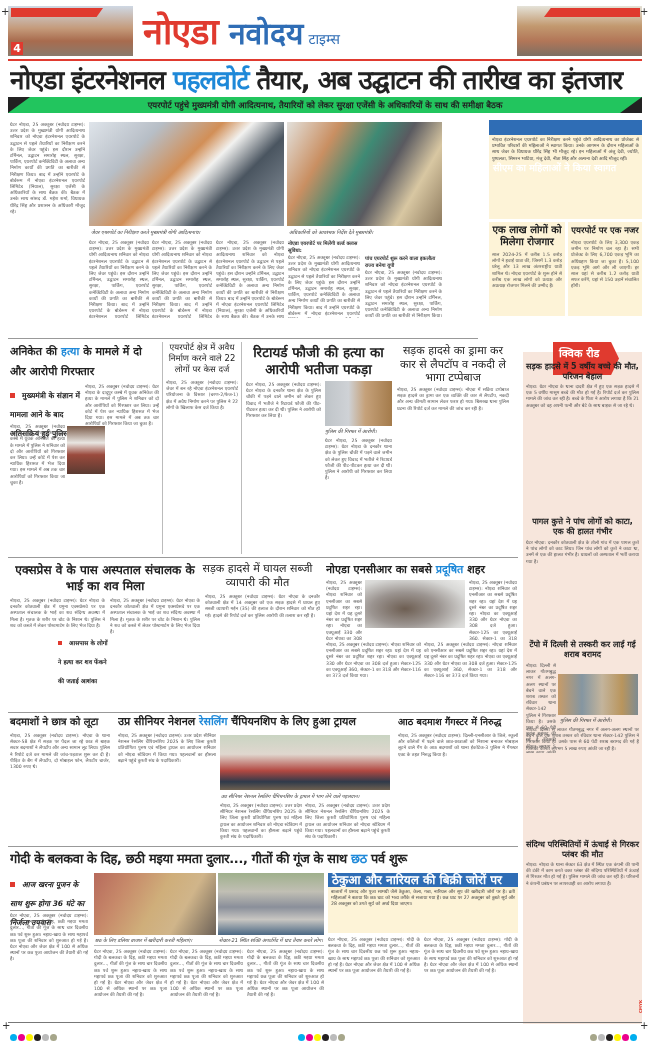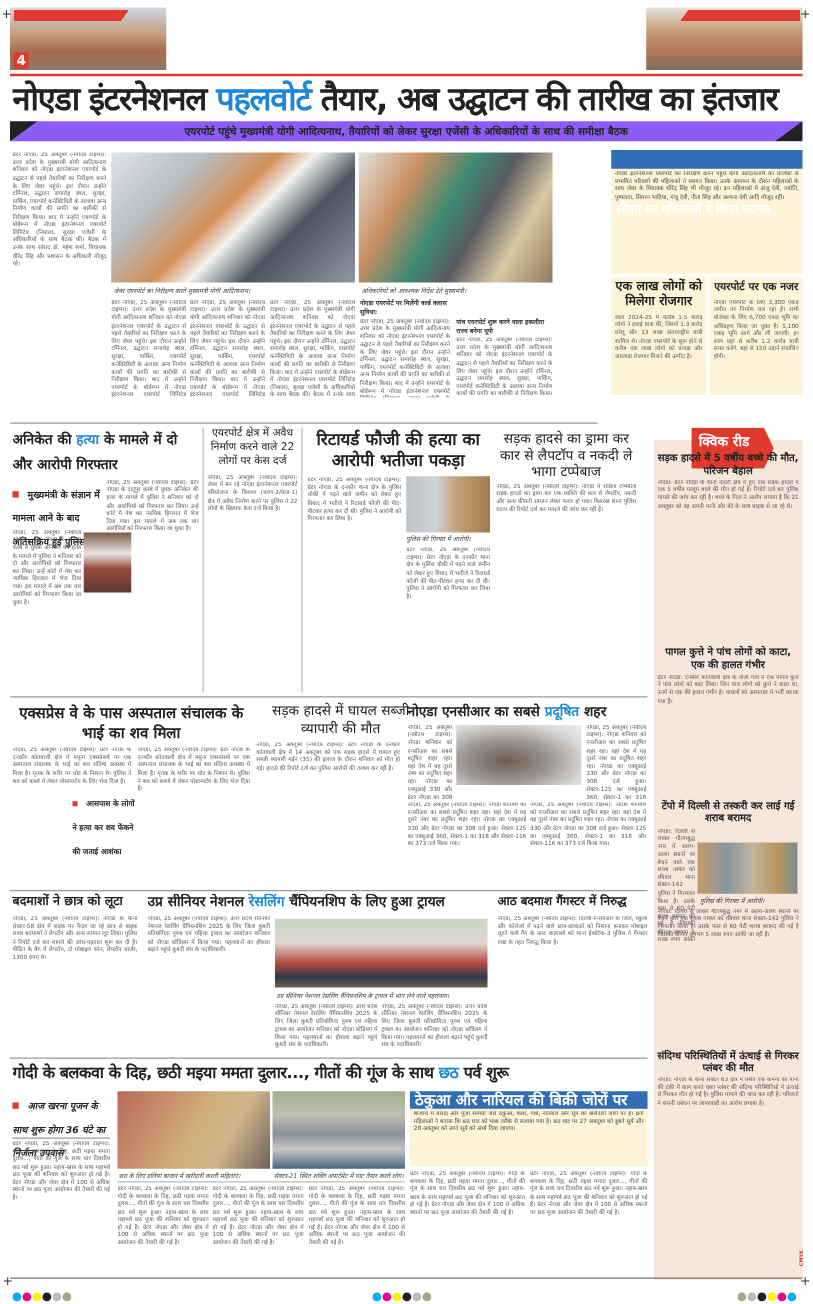--- a/index.html
+++ b/index.html
@@ -22,29 +22,34 @@
   <div class="abs" style="left:509px;top:0;width:125px;height:50px;background:linear-gradient(180deg,#e4e2d8 0%,#c2996f 40%,#b27658 70%,#7d6f63 100%);"></div>
   <div class="abs" style="left:3px;top:2px;width:92px;height:9px;background:#e03a2f;clip-path:polygon(0 0,100% 0,93% 100%,0 100%);">
     <span style="font-size:5px;color:#fff;font-style:italic;font-weight:bold;padding-left:4px;line-height:9px;white-space:nowrap;">NAVODAYA TIMES, New Delhi</span>
   </div>
   <div class="abs" style="left:536px;top:2px;width:96px;height:9px;background:#e03a2f;clip-path:polygon(7% 0,100% 0,100% 100%,0 100%);text-align:right;">
     <span style="font-size:4.5px;color:#fff;font-weight:bold;padding-right:4px;line-height:9px;white-space:nowrap;">नई दिल्ली, रविवार • 26 अक्तूबर, 2025</span>
   </div>
   <div class="abs" style="left:3px;top:36px;width:12px;height:13px;background:#e03a2f;color:#fff;font-weight:bold;font-size:11px;text-align:center;line-height:13px;">
     <span>4</span>
   </div>
+  <div class="abs" style="left:135px;top:2px;width:370px;height:48px;white-space:nowrap;">
+    <span style="font-size:36px;font-weight:bold;color:#e03a2f;line-height:48px;letter-spacing:-1px;">नोएडा</span>
+    <span style="font-size:30px;font-weight:bold;color:#2f6db5;line-height:48px;margin-left:6px;">नवोदय</span>
+    <span style="font-size:14px;color:#2f6db5;line-height:48px;">टाइम्स</span>
+  </div>
 </div>
 <div class="rule" style="left:8px;top:59px;width:634px;height:2px;background:#e03a2f;"></div>
 
 <div class="hl" style="left:10px;top:63px;width:632px;font-size:26px;line-height:34px;letter-spacing:-1px;">
   <span>नोएडा इंटरनेशनल</span>
   <span style="color:#1e88d8;">पहलवोर्ट</span>
   <span>तैयार, अब उद्घाटन की तारीख का इंतजार</span>
 </div>
-<div class="abs" style="left:8px;top:97px;width:634px;height:16px;background:#8b5cf6;overflow:hidden;">
+<div class="abs" style="left:8px;top:97px;width:634px;height:16px;background:#22c55e;overflow:hidden;">
   <div class="abs" style="left:0;top:0;width:0;height:0;border-top:16px solid #222;border-right:22px solid transparent;"></div>
   <div class="abs" style="right:0;top:0;width:0;height:0;border-bottom:16px solid #222;border-left:22px solid transparent;"></div>
   <div style="position:absolute;left:28px;right:28px;top:0;font-size:8.4px;font-weight:bold;line-height:16px;color:#222;white-space:nowrap;overflow:hidden;text-align:center;">एयरपोर्ट पहुंचे मुख्यमंत्री योगी आदित्यनाथ, तैयारियों को लेकर सुरक्षा एजेंसी के अधिकारियों के साथ की समीक्षा बैठक</div>
 </div>
 
 <div class="txt abs" style="left:10px;top:122px;width:75px;height:196px;">ग्रेटर नोएडा, 25 अक्तूबर (नवोदय टाइम्स): उत्तर प्रदेश के मुख्यमंत्री योगी आदित्यनाथ शनिवार को नोएडा इंटरनेशनल एयरपोर्ट के उद्घाटन से पहले तैयारियों का निरीक्षण करने के लिए जेवर पहुंचे। इस दौरान उन्होंने टर्मिनल, उद्घाटन समारोह स्थल, सुरक्षा, पार्किंग, एयरपोर्ट कनेक्टिविटी के अलावा अन्य निर्माण कार्यों की प्रगति का बारीकी से निरीक्षण किया। बाद में उन्होंने एयरपोर्ट के बोर्डरूम में नोएडा इंटरनेशनल एयरपोर्ट लिमिटेड (नियाल), सुरक्षा एजेंसी के अधिकारियों के साथ बैठक की। बैठक में उनके साथ सांसद डॉ. महेश शर्मा, विधायक धीरेंद्र सिंह और प्रशासन के अधिकारी मौजूद रहे।</div>
 <div class="photo" style="left:89px;top:122px;width:195px;height:104px;background:linear-gradient(135deg,#dfe4ea 0%,#b7bec6 25%,#d28f57 45%,#f2f2f0 55%,#4a5560 70%,#8f98a2 100%);"></div>
 <div class="cap" style="left:91px;top:229px;width:193px;">जेवर एयरपोर्ट का निरीक्षण करते मुख्यमंत्री योगी आदित्यनाथ।</div>
 <div class="photo" style="left:287px;top:122px;width:155px;height:104px;background:linear-gradient(120deg,#e3e1dc 0%,#c98f62 25%,#3e8a74 45%,#5a5a60 60%,#d8c7a2 78%,#8d7a5e 100%);"></div>
 <div class="cap" style="left:289px;top:229px;width:150px;">अधिकारियों को आवश्यक निर्देश देते मुख्यमंत्री।</div>
@@ -118,21 +123,21 @@
 <div class="rule" style="left:8px;top:557px;width:510px;"></div>
 
 <div class="abs" style="left:10px;top:562px;width:190px;font-size:12px;font-weight:bold;line-height:16px;text-align:center;color:#222;">एक्सप्रेस वे के पास अस्पताल संचालक के भाई का शव मिला</div>
 <div class="txt abs" style="left:10px;top:598px;width:95px;height:112px;">नोएडा, 25 अक्तूबर (नवोदय टाइम्स): ग्रेटर नोएडा के दनकौर कोतवाली क्षेत्र में यमुना एक्सप्रेसवे पर एक अस्पताल संचालक के भाई का शव संदिग्ध अवस्था में मिला है। मृतक के शरीर पर चोट के निशान थे। पुलिस ने शव को कब्जे में लेकर पोस्टमार्टम के लिए भेज दिया है।</div>
 <div class="abs" style="left:58px;top:630px;width:52px;">
   <span style="display:inline-block;width:4px;height:4px;background:#e03a2f;margin-right:2px;"></span>
   <span style="font-size:6px;font-weight:bold;line-height:8px;color:#222;">आसपास के लोगों ने हत्या कर शव फेंकने की जताई आशंका</span>
 </div>
 <div class="txt abs" style="left:110px;top:598px;width:90px;height:112px;">नोएडा, 25 अक्तूबर (नवोदय टाइम्स): ग्रेटर नोएडा के दनकौर कोतवाली क्षेत्र में यमुना एक्सप्रेसवे पर एक अस्पताल संचालक के भाई का शव संदिग्ध अवस्था में मिला है। मृतक के शरीर पर चोट के निशान थे। पुलिस ने शव को कब्जे में लेकर पोस्टमार्टम के लिए भेज दिया है।</div>
 
-<div class="abs" style="left:215px;top:562px;width:115px;font-size:11px;line-height:14px;text-align:center;color:#222;">सड़क हादसे में घायल सब्जी व्यापारी की मौत</div>
+<div class="abs" style="left:200px;top:562px;width:115px;font-size:11px;line-height:14px;text-align:center;color:#222;">सड़क हादसे में घायल सब्जी व्यापारी की मौत</div>
 <div class="txt abs" style="left:205px;top:594px;width:115px;height:116px;">नोएडा, 25 अक्तूबर (नवोदय टाइम्स): ग्रेटर नोएडा के दनकौर कोतवाली क्षेत्र में 14 अक्तूबर को एक सड़क हादसे में घायल हुए सब्जी व्यापारी मईन (35) की इलाज के दौरान शनिवार को मौत हो गई। हादसे की रिपोर्ट दर्ज कर पुलिस आरोपी की तलाश कर रही है।</div>
 
 <div class="hl" style="left:326px;top:562px;width:190px;font-size:11px;line-height:16px;">
   <span>नोएडा एनसीआर का सबसे</span>
   <span style="color:#1e88d8;">प्रदूषित</span>
   <span>शहर</span>
 </div>
 <div class="txt abs" style="left:326px;top:580px;width:36px;height:60px;">नोएडा, 25 अक्तूबर (नवोदय टाइम्स): नोएडा शनिवार को एनसीआर का सबसे प्रदूषित शहर रहा। यहां देश में यह दूसरे नंबर का प्रदूषित शहर रहा। नोएडा का एक्यूआई 330 और ग्रेटर नोएडा का 308 दर्ज हुआ। सेक्टर-125 का एक्यूआई 360, सेक्टर-1 का 318 और सेक्टर-116 का 373 दर्ज किया गया।</div>
 <div class="photo" style="left:365px;top:580px;width:100px;height:48px;background:radial-gradient(ellipse at 40% 60%,#6d5e52 0%,#9b9490 40%,#d8d8d6 75%,#ededeb 100%);"></div>
 <div class="txt abs" style="left:469px;top:580px;width:48px;height:60px;">नोएडा, 25 अक्तूबर (नवोदय टाइम्स): नोएडा शनिवार को एनसीआर का सबसे प्रदूषित शहर रहा। यहां देश में यह दूसरे नंबर का प्रदूषित शहर रहा। नोएडा का एक्यूआई 330 और ग्रेटर नोएडा का 308 दर्ज हुआ। सेक्टर-125 का एक्यूआई 360, सेक्टर-1 का 318 और सेक्टर-116 का 373 दर्ज किया गया।</div>

